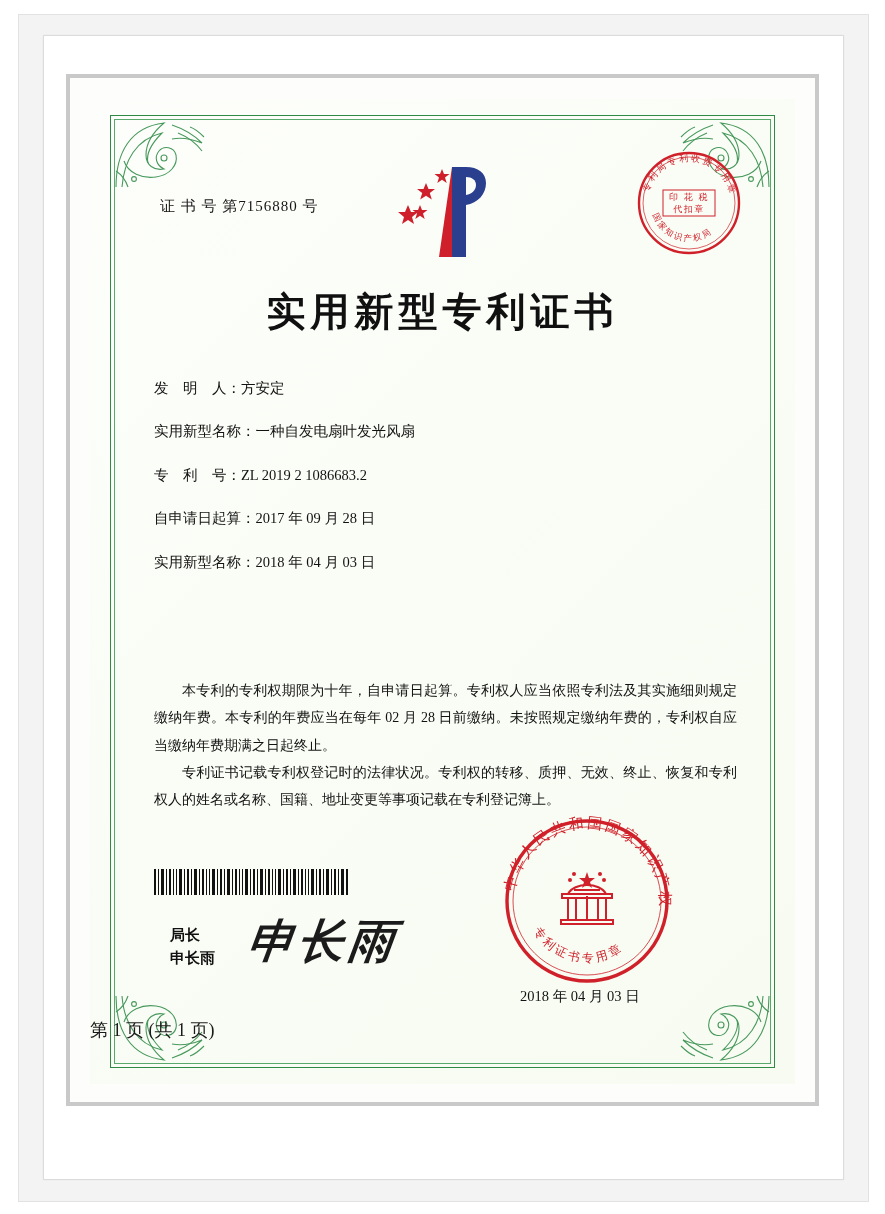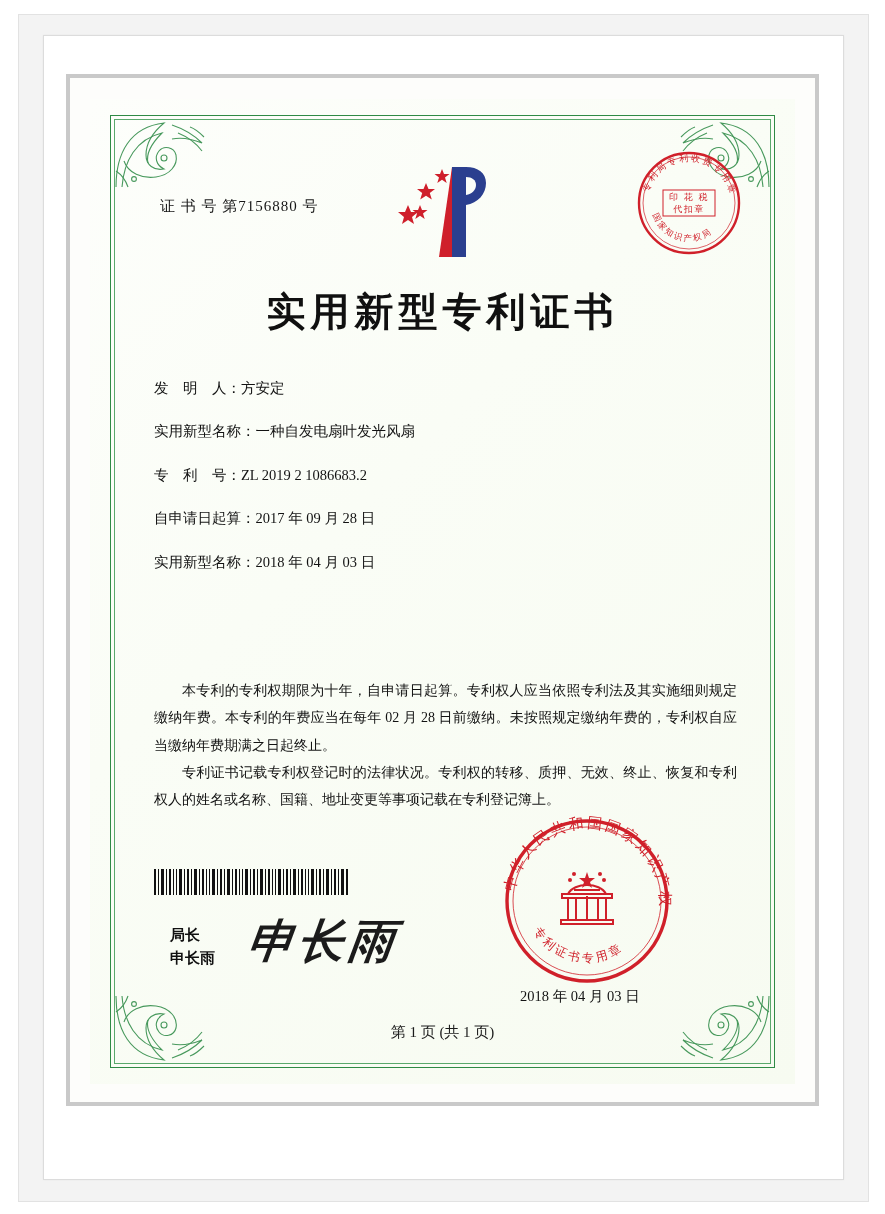--- a/index.html
+++ b/index.html
@@ -204,22 +204,21 @@
     font-size: 14.5px;
     color: #141414;
     white-space: nowrap;
   }
 
   
   .page-foot {
     position: absolute;
     left: 0; right: 0;
     bottom: 42px;
-    text-align: center;
-    font-size: 15px;
+    font-size: 18px;
     color: #1a1a1a;
   }
 </style>
 </head>
 <body>
 
 <div class="scan-page">
   <div class="scan-border-1"></div>
   <div class="scan-border-2"></div>
   <div class="scan-border-3">

